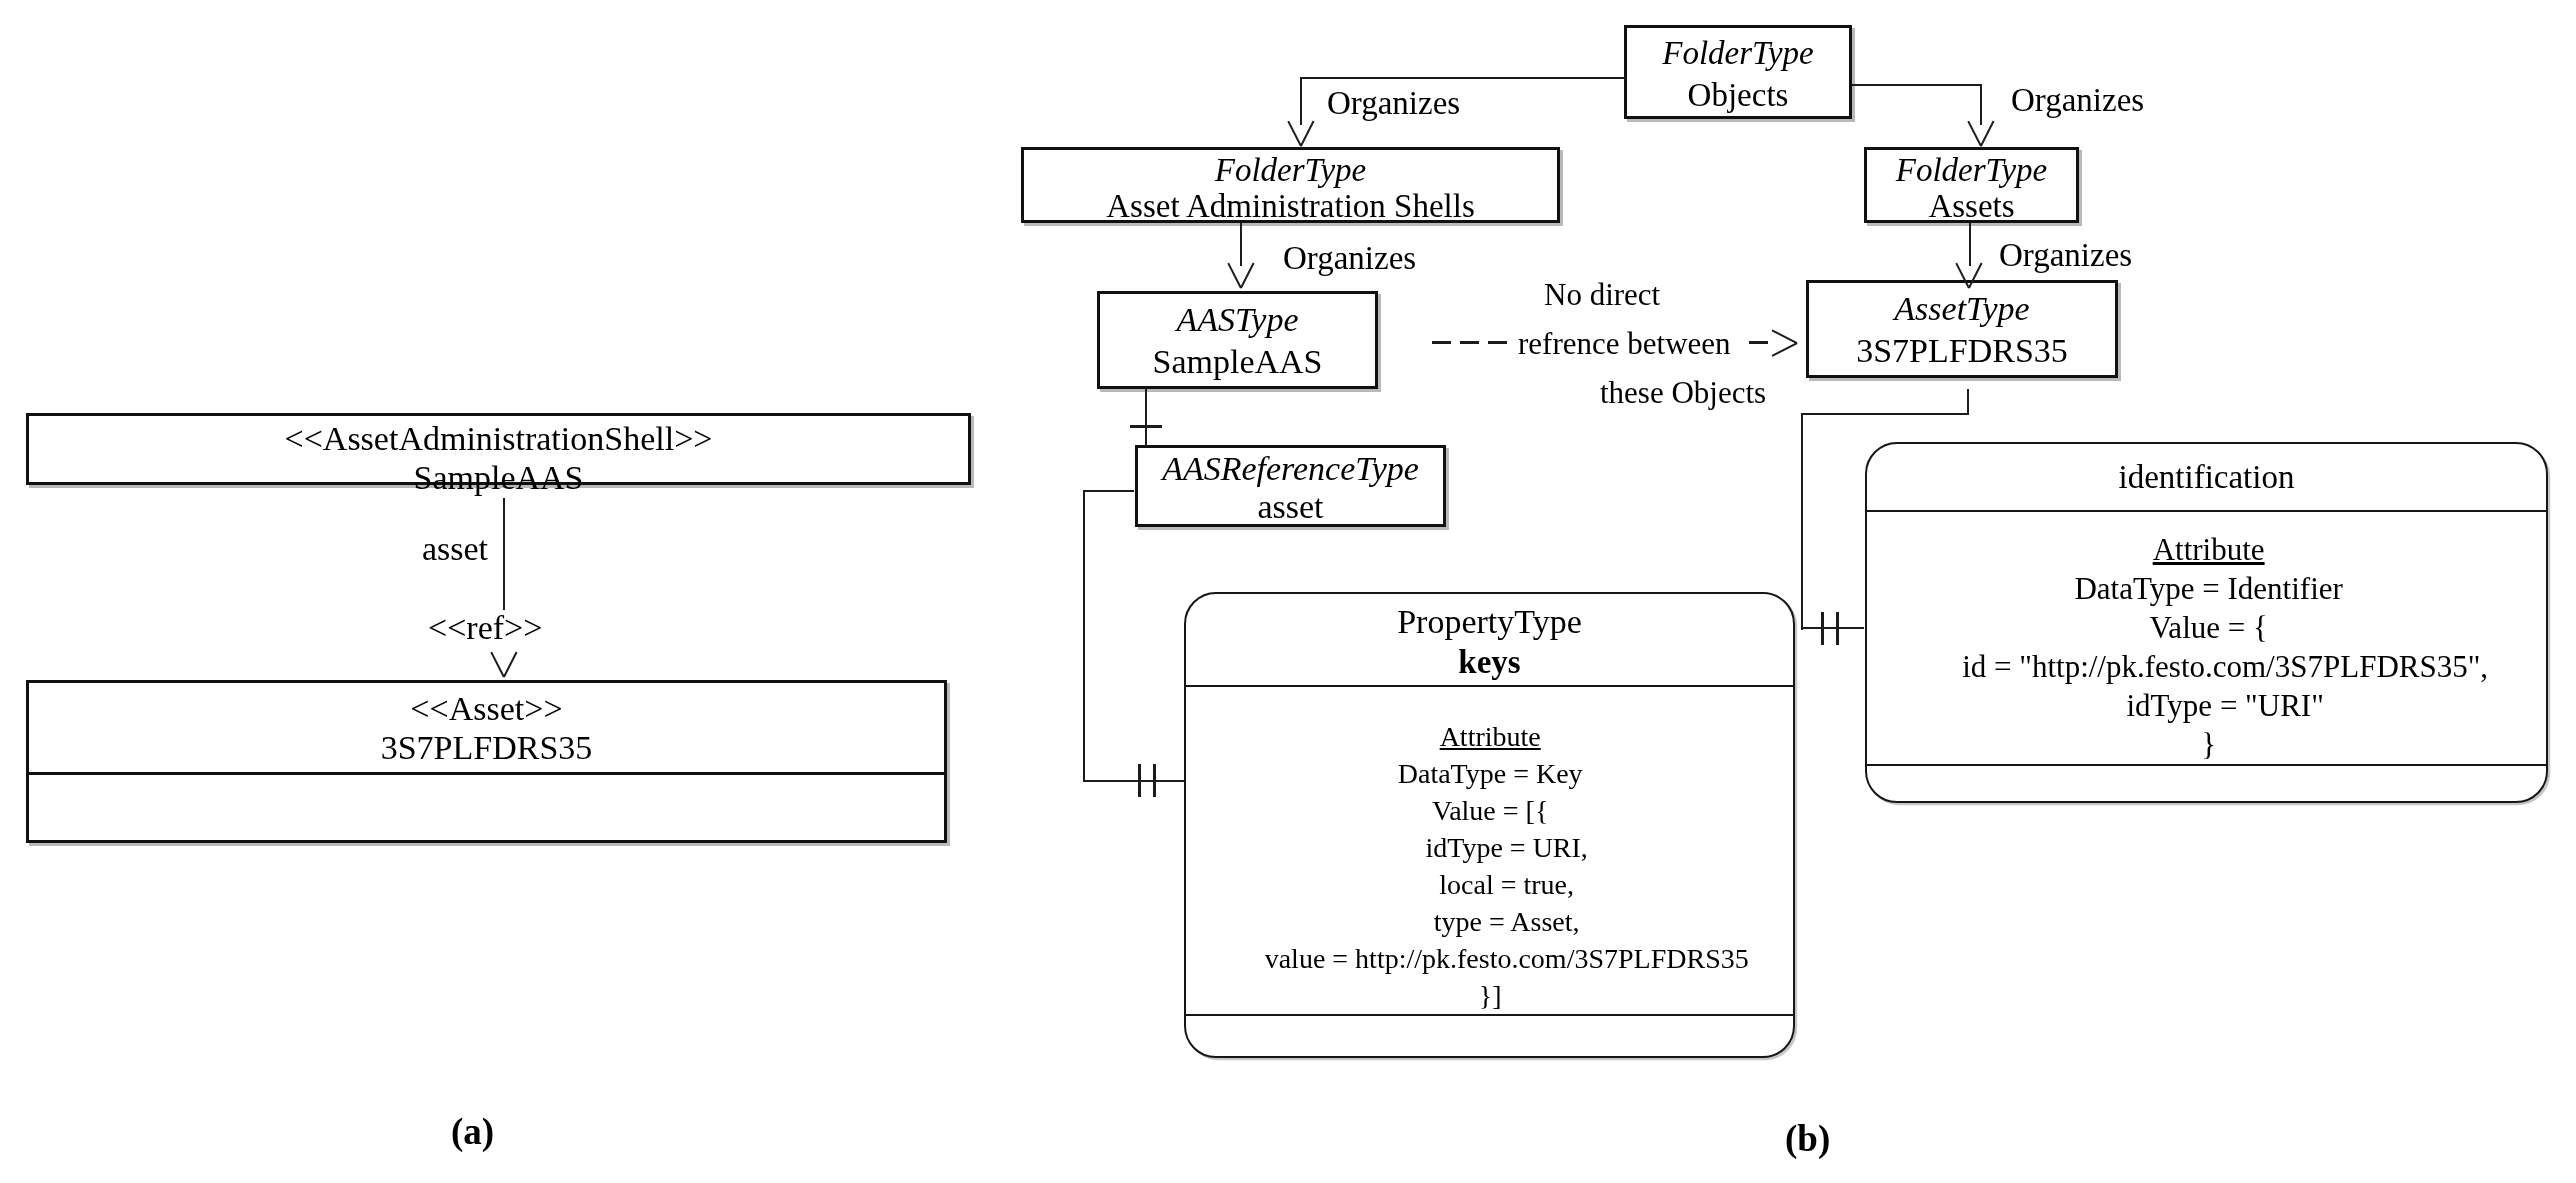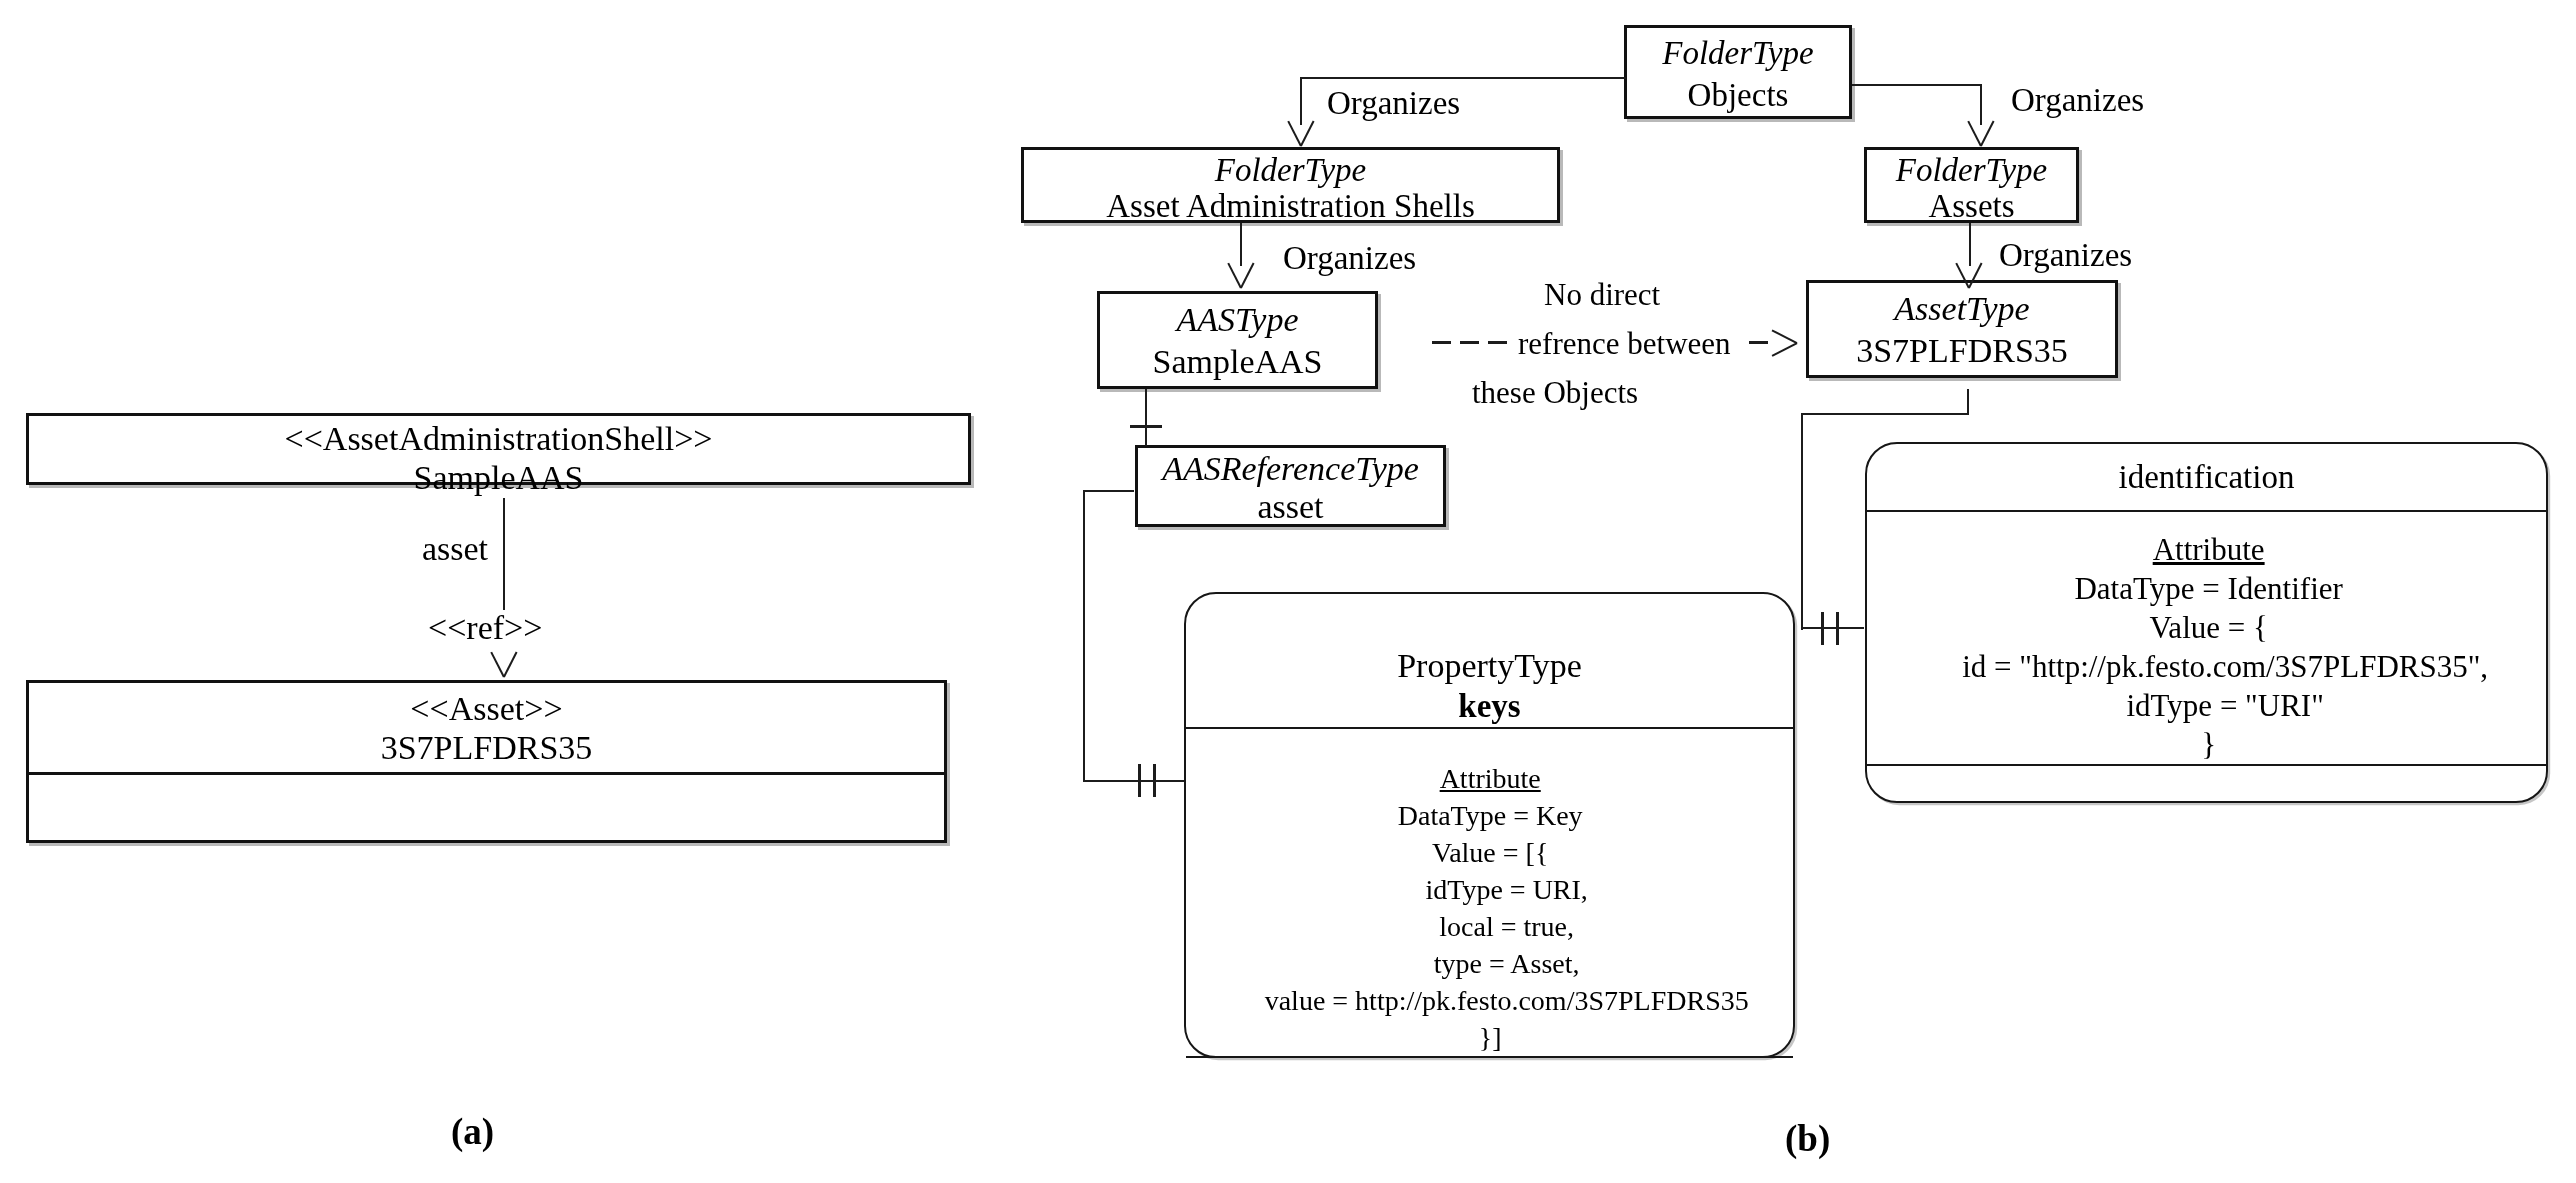--- a/index.html
+++ b/index.html
@@ -95,21 +95,21 @@
     <div class="bl it">AssetType</div>
     <div class="bl">3S7PLFDRS35</div>
   </div>
 
   <div class="box" style="left:1135px;top:445px;width:311px;height:82px;padding-top:1.5px;line-height:38px;font-size:34px;">
     <div class="bl it">AASReferenceType</div>
     <div class="bl">asset</div>
   </div>
 
   <div class="rnode" style="left:1184px;top:592px;width:611px;height:466px;">
-    <div class="rhead" style="height:95px;padding-top:7.4px;line-height:41px;font-size:34px;margin-top:44px;">
+    <div class="rhead" style="height:95px;padding-top:7.4px;line-height:41px;font-size:34px;">
       <div class="bl">PropertyType</div>
       <div class="bl bold" style="font-size:33px;">keys</div>
     </div>
     <div class="rbody" style="padding:31px 18px 0 19.4px;line-height:37px;font-size:28px;">
       <div class="u">Attribute</div>
       <div>DataType = Key</div>
       <div>Value = [{</div>
       <div class="ind">idType = URI,</div>
       <div class="ind">local = true,</div>
       <div class="ind">type = Asset,</div>
@@ -163,21 +163,21 @@
 
   <div class="vline" style="left:1967px;top:389px;height:26px;"></div>
   <div class="hline" style="left:1801px;top:413px;width:168px;"></div>
   <div class="vline" style="left:1801px;top:413px;height:217px;"></div>
   <div class="hline" style="left:1801px;top:627px;width:63px;"></div>
   <div class="vtick" style="left:1821px;top:612px;height:33px;"></div>
   <div class="vtick" style="left:1836px;top:612px;height:33px;"></div>
 
   <div class="note" style="left:1544px;top:277px;">No direct</div>
   <div class="note" style="left:1518px;top:326px;">refrence between</div>
-  <div class="note" style="left:1472px;top:375px;">these Objects</div>
+  <div class="note" style="left:1600px;top:375px;">these Objects</div>
   <div class="dash" style="left:1432px;top:341px;width:19.4px;"></div>
   <div class="dash" style="left:1460px;top:341px;width:19.4px;"></div>
   <div class="dash" style="left:1488px;top:341px;width:19.4px;"></div>
   <div class="dash" style="left:1749px;top:341px;width:19.4px;"></div>
   <div class="vee right" style="left:1771px;top:331px;"></div>
 
   <div class="caption" style="left:1785px;top:1117px;">(b)</div>
 
 </div>
 

